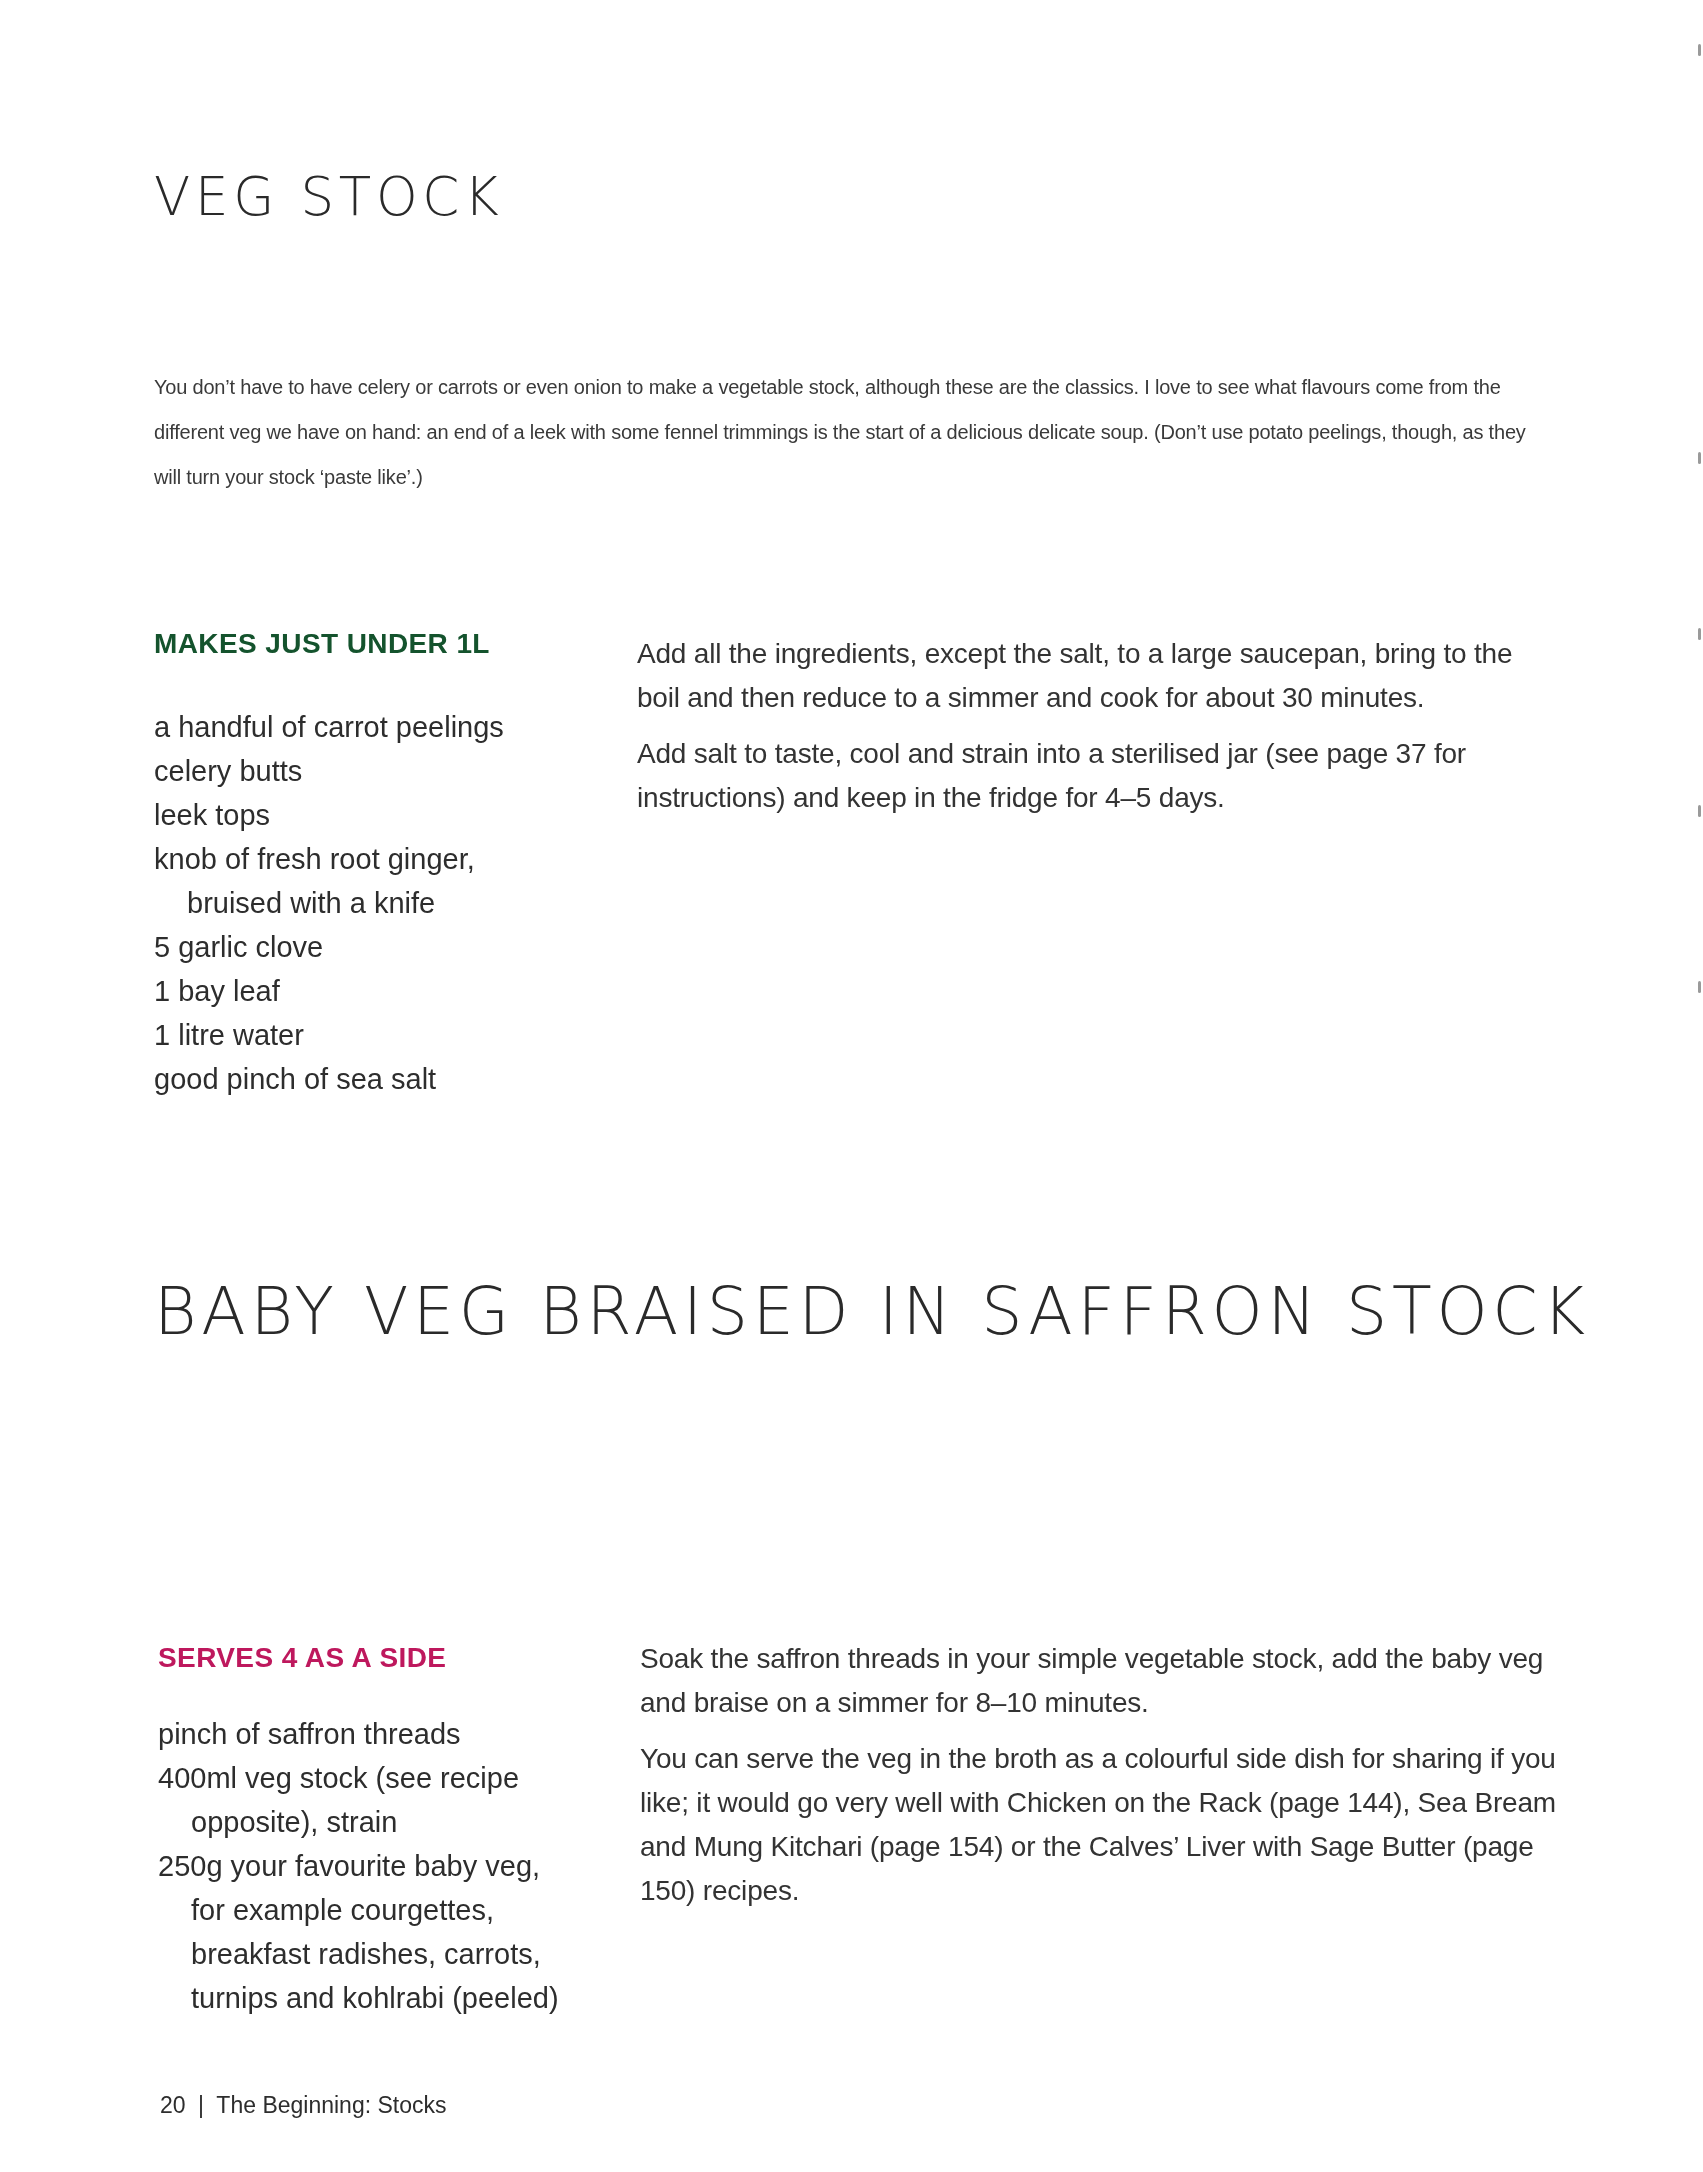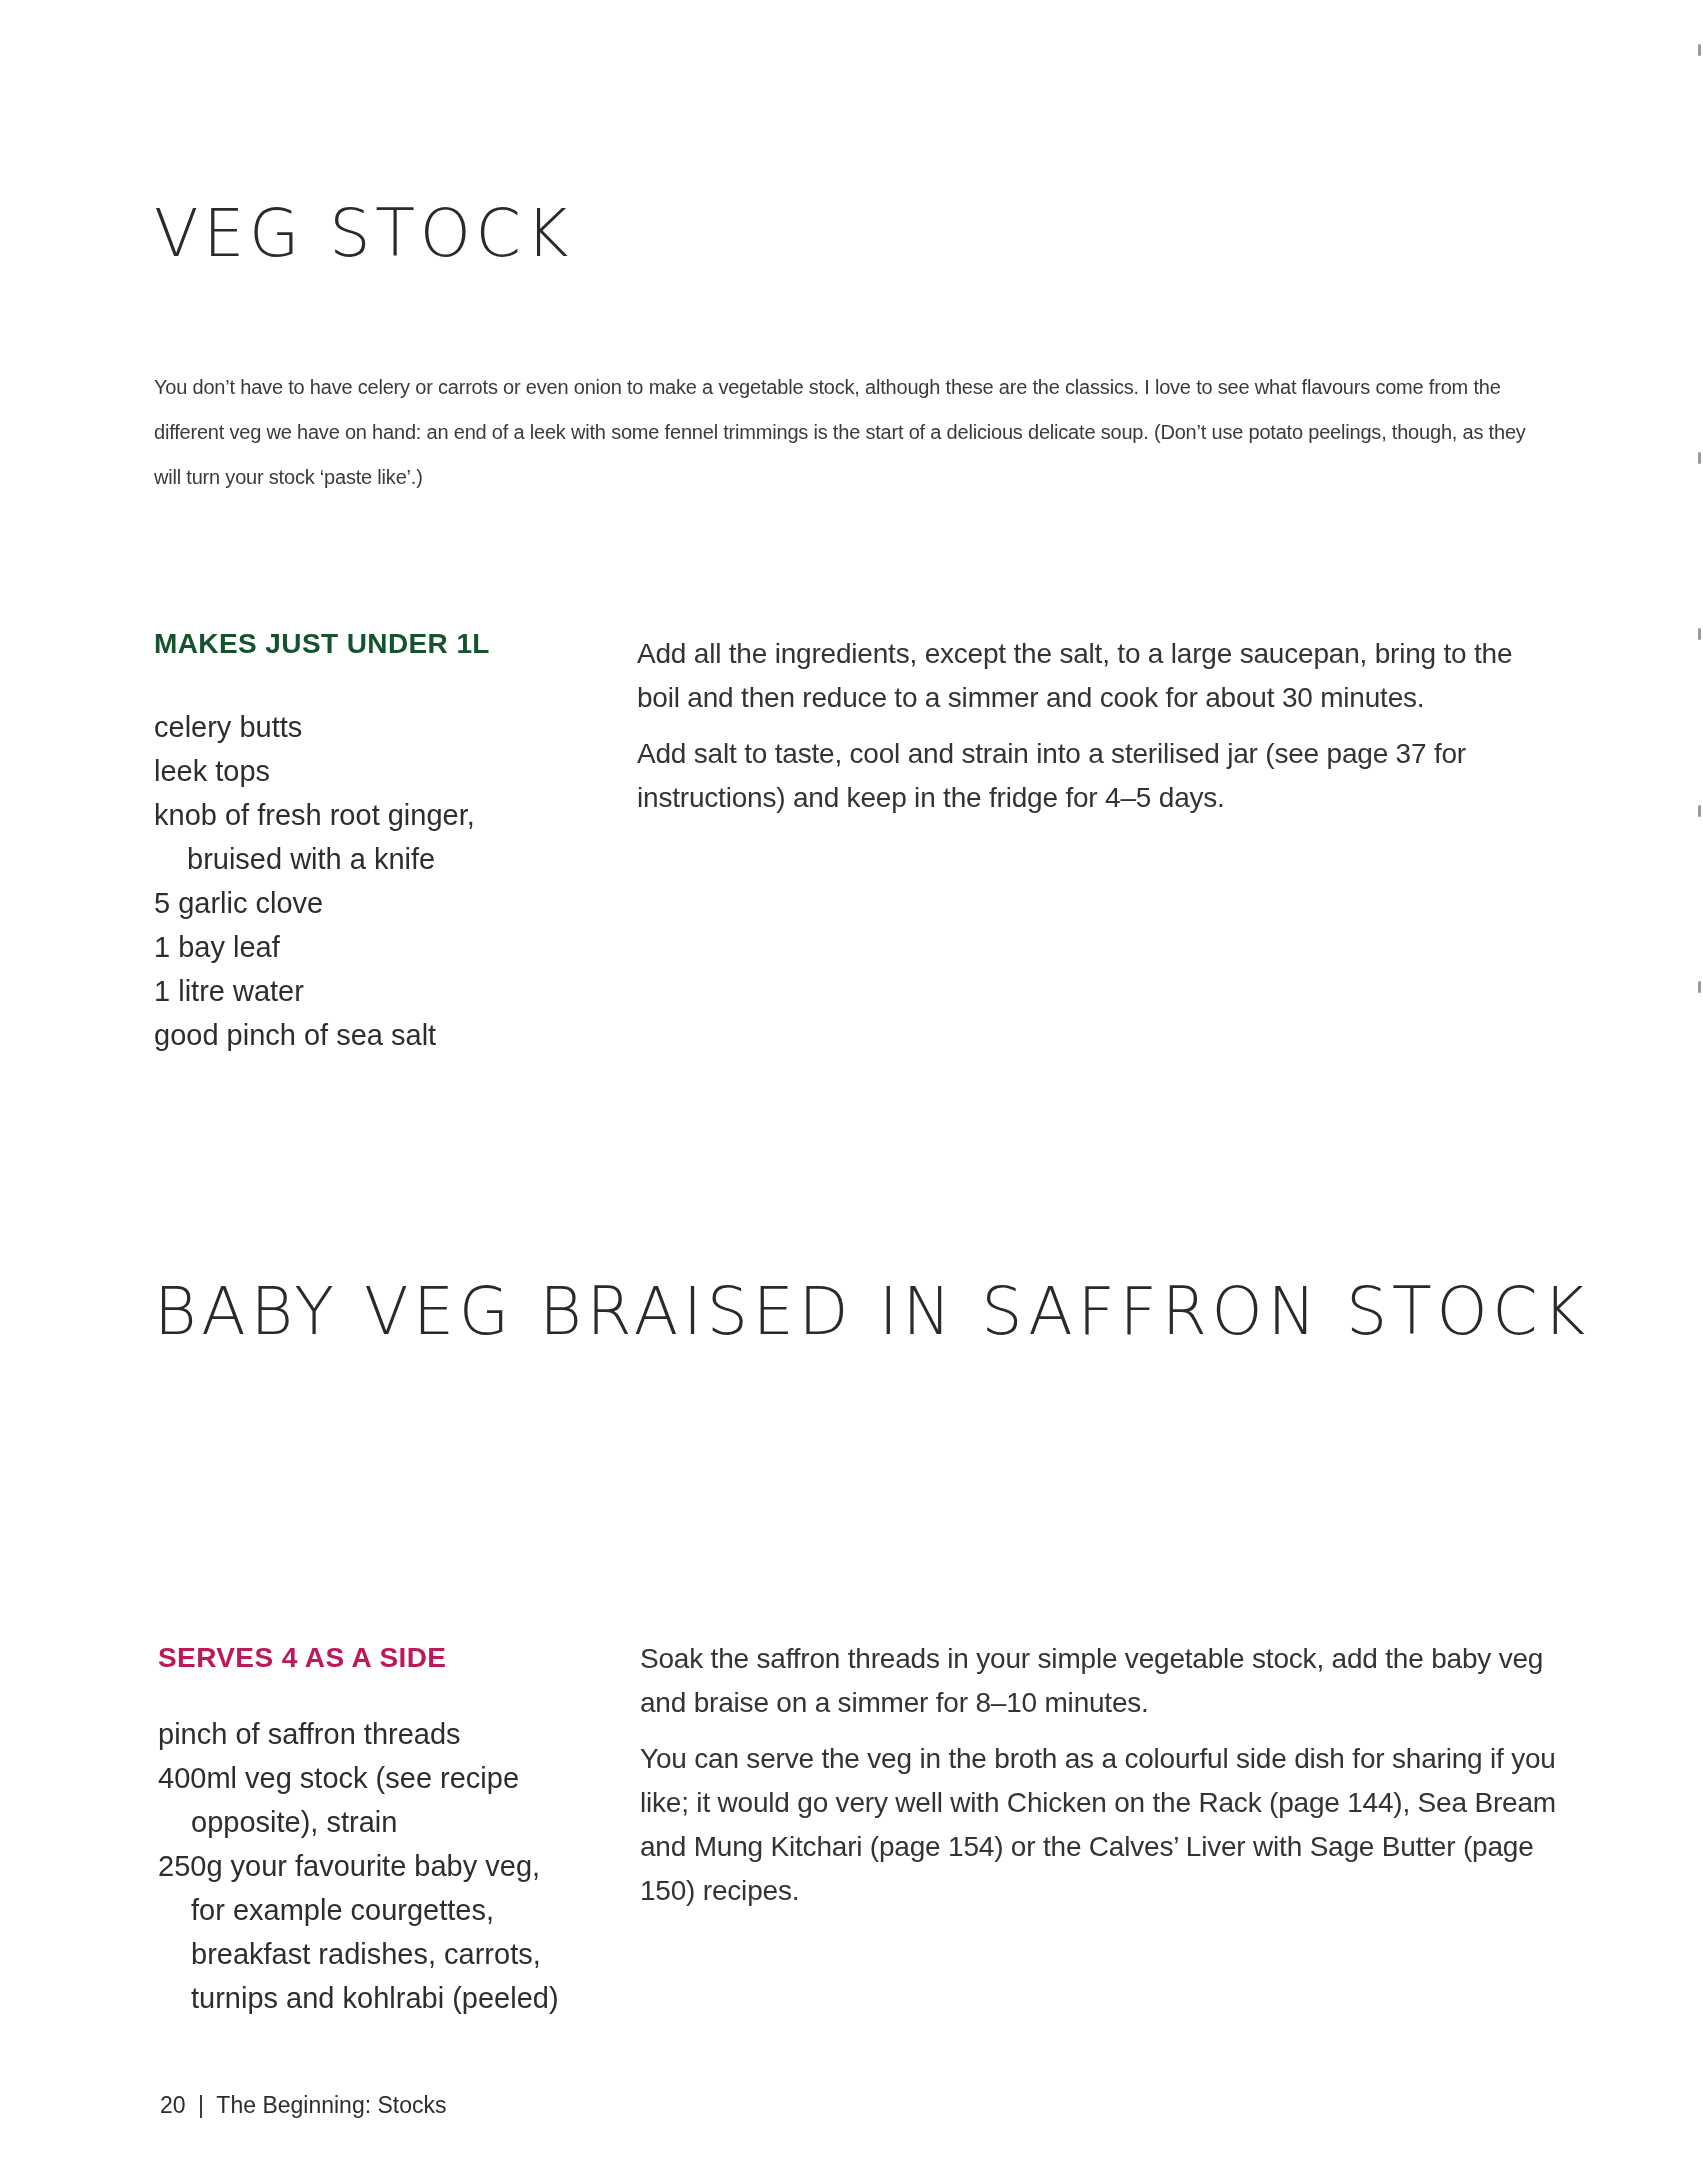--- a/index.html
+++ b/index.html
@@ -25,21 +25,21 @@
       position: absolute;
       left: 154px;
       font-family: "DejaVu Sans", sans-serif;
       font-weight: 200;
       color: #2a2a2a;
       letter-spacing: 4.7px;
       margin: 0;
       -webkit-text-stroke: 0;
       font-stretch: condensed;
     }
-    .title-1 { top: 196px; font-size: 65px; }
+    .title-1 { top: 166px; font-size: 53px; }
     .title-2 { top: 1274px; font-size: 65px; }
 
     .intro {
       position: absolute;
       left: 154px;
       width: 1391px;
       font-size: 20px;
       line-height: 45px;
       color: #3a3a3a;
       font-family: "Liberation Sans", sans-serif;
@@ -121,20 +121,21 @@
 </head>
 <body>
 
 <div class="page">
 
   <h1 class="title title-1">VEG STOCK</h1>
   <p class="intro intro-1">You don’t have to have celery or carrots or even onion to make a vegetable stock, although these are the classics. I love to see what flavours come from the different veg we have on hand: an end of a leek with some fennel trimmings is the start of a delicious delicate soup. (Don’t use potato peelings, though, as they will turn your stock ‘paste like’.)</p>
 
   <h2 class="yield yield-1">MAKES JUST UNDER 1L</h2>
   <ul class="ingredients ingredients-1">
+    <li><span>a handful of carrot peelings</span></li>
     <li><span>celery butts</span></li>
     <li><span>leek tops</span></li>
     <li><span>knob of fresh root ginger,</span><span class="cont">bruised with a knife</span></li>
     <li><span>5 garlic clove</span></li>
     <li><span>1 bay leaf</span></li>
     <li><span>1 litre water</span></li>
     <li><span>good pinch of sea salt</span></li>
   </ul>
 
   <div class="method method-1">

